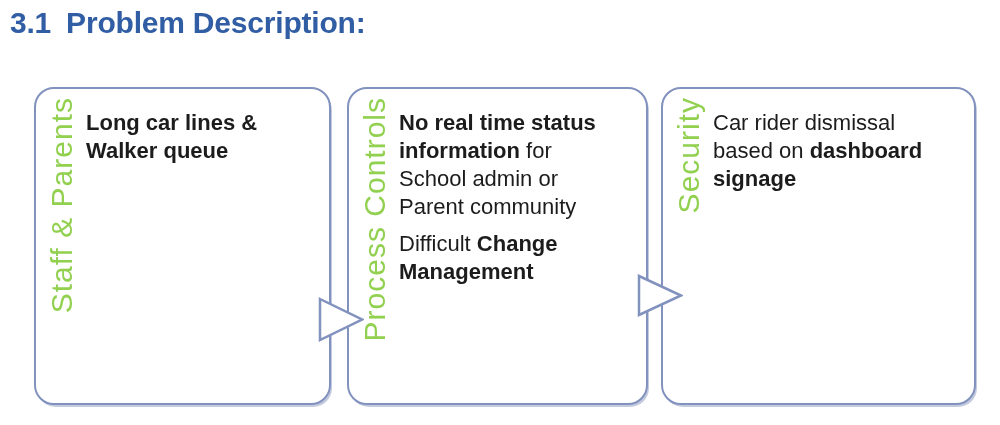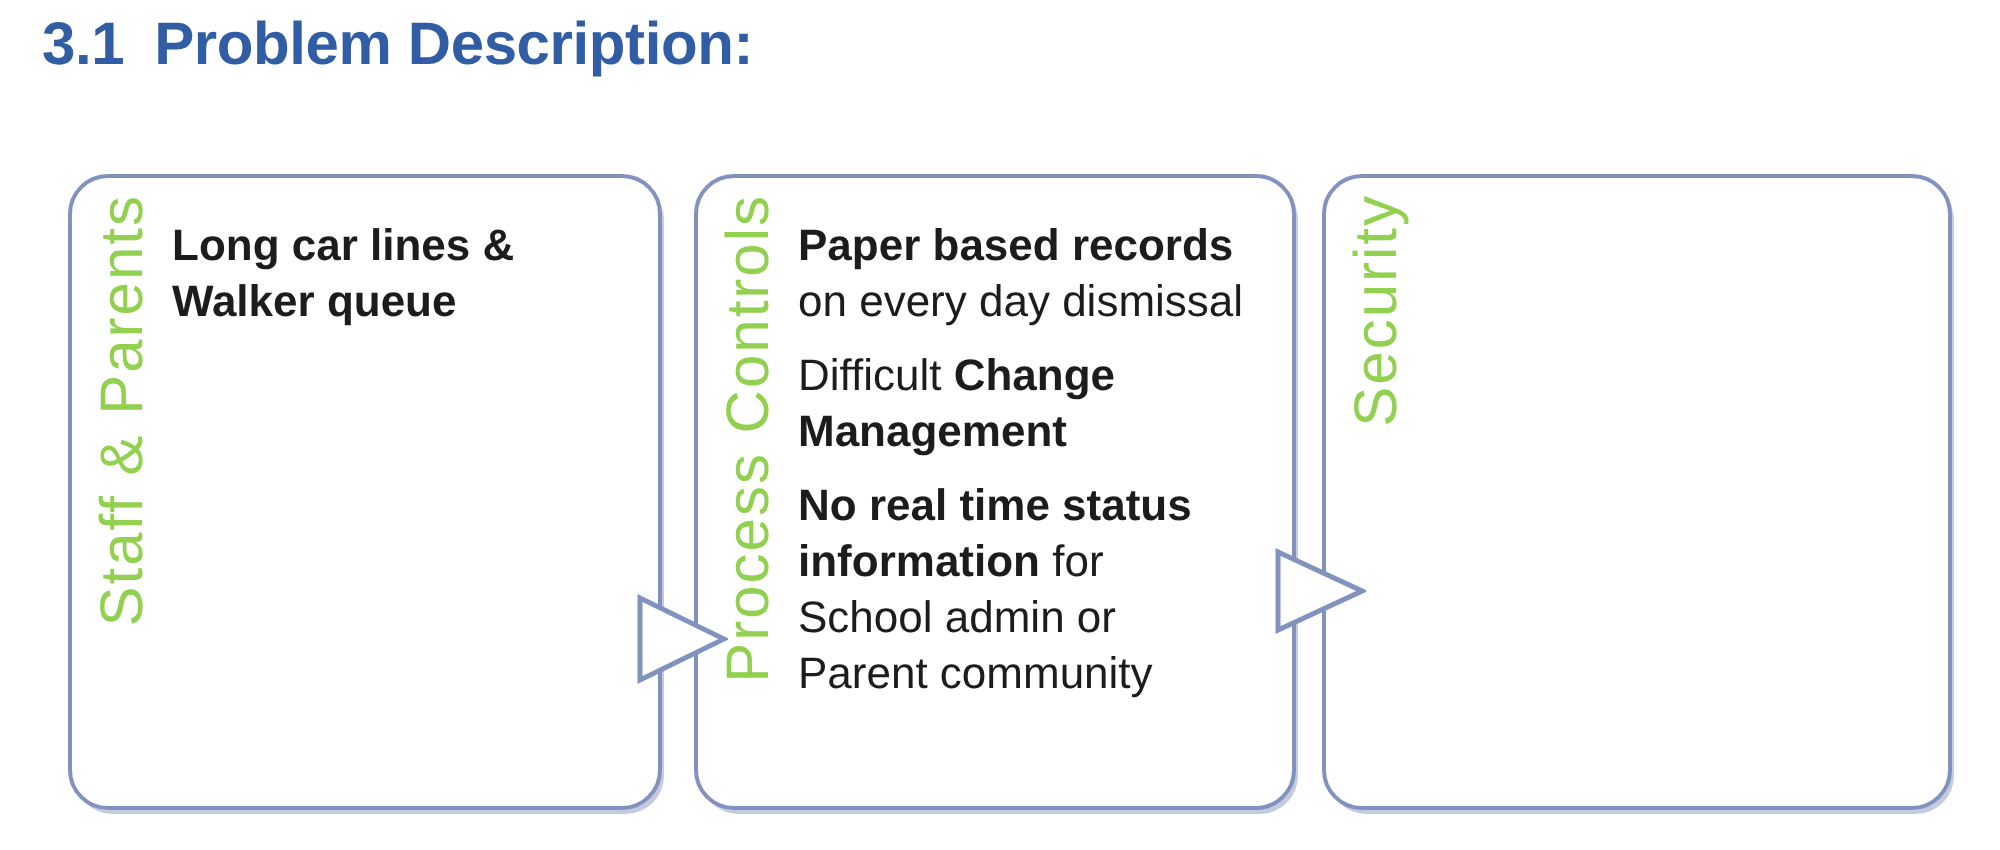--- a/index.html
+++ b/index.html
@@ -11,21 +11,21 @@
   *{box-sizing:border-box;}
   html,body{margin:0;padding:0;background:#ffffff;}
   .page{
     position:relative;
     width:1000px;height:425px;
     background:#ffffff;
     font-family:"Liberation Sans","DejaVu Sans",sans-serif;
     overflow:hidden;
   }
   .title{
-    position:absolute;left:21px;top:6px;margin:0;
+    position:absolute;left:10px;top:6px;margin:0;
     font-size:30px;font-weight:bold;color:var(--heading-blue);
     letter-spacing:-0.2px;
   }
   .title .num{margin-right:15px;}
   .box{
     position:absolute;top:87px;height:318px;
     background:#ffffff;
     border:2.5px solid var(--box-border);
     border-radius:20px;
     box-shadow:2px 3px 0 -1px rgba(150,160,195,0.55);
@@ -76,31 +76,31 @@
       <div class="content">
           <p class="item"><strong>Long car lines &amp; Walker queue</strong></p>
         </div>
     </section>
 
     <section class="box box2">
       <div class="label-col">
         <div class="vlabel">Process Controls</div>
       </div>
       <div class="content">
-          <p class="item"><strong>Paper based records</strong><span> on every day dismissal</span></p>
+          <p class="item"><strong>No real time status information</strong><span> for School admin or Parent community</span></p>
           <p class="item"><span>Difficult </span><strong>Change Management</strong></p>
-          <p class="item"><strong>No real time status information</strong><span> for School admin or Parent community</span></p>
         </div>
     </section>
 
     <section class="box box3">
       <div class="label-col">
         <div class="vlabel">Security</div>
       </div>
       <div class="content">
+          <p class="item"><span>Car rider dismissal based on </span><strong>dashboard signage</strong></p>
         </div>
     </section>
 
     <svg class="arrow arrow1" width="46" height="46" viewBox="0 0 46 46" aria-hidden="true">
       <polygon points="2,2 44,22.5 2,43"></polygon>
     </svg>
 
     <svg class="arrow arrow2" width="46" height="44" viewBox="0 0 46 44" aria-hidden="true">
       <polygon points="2,2 44,21.5 2,41"></polygon>
     </svg>

